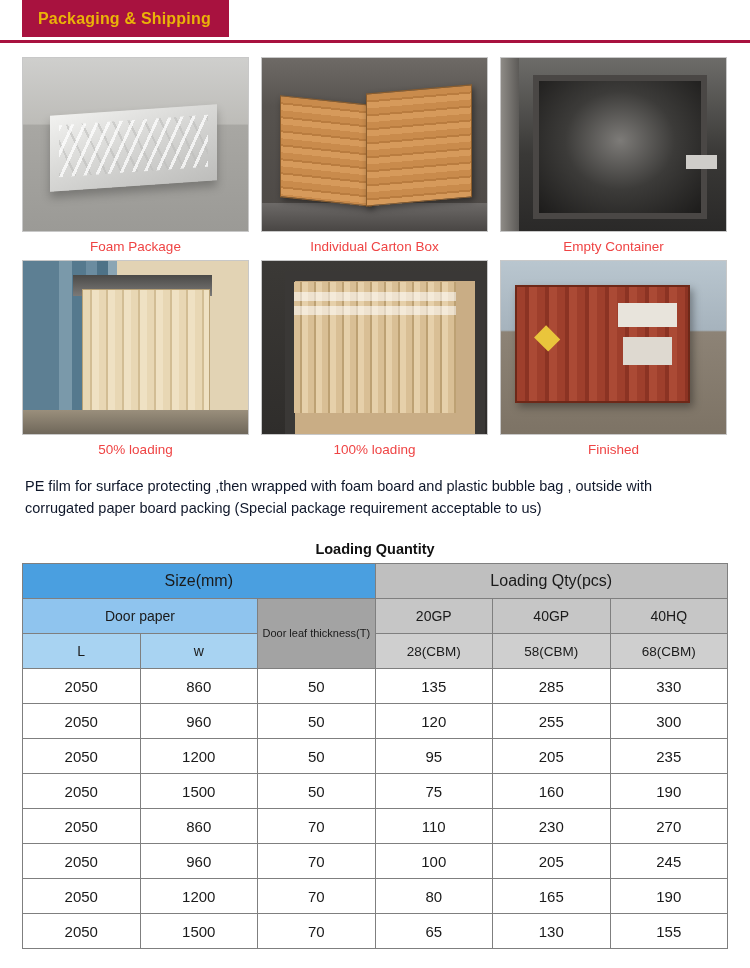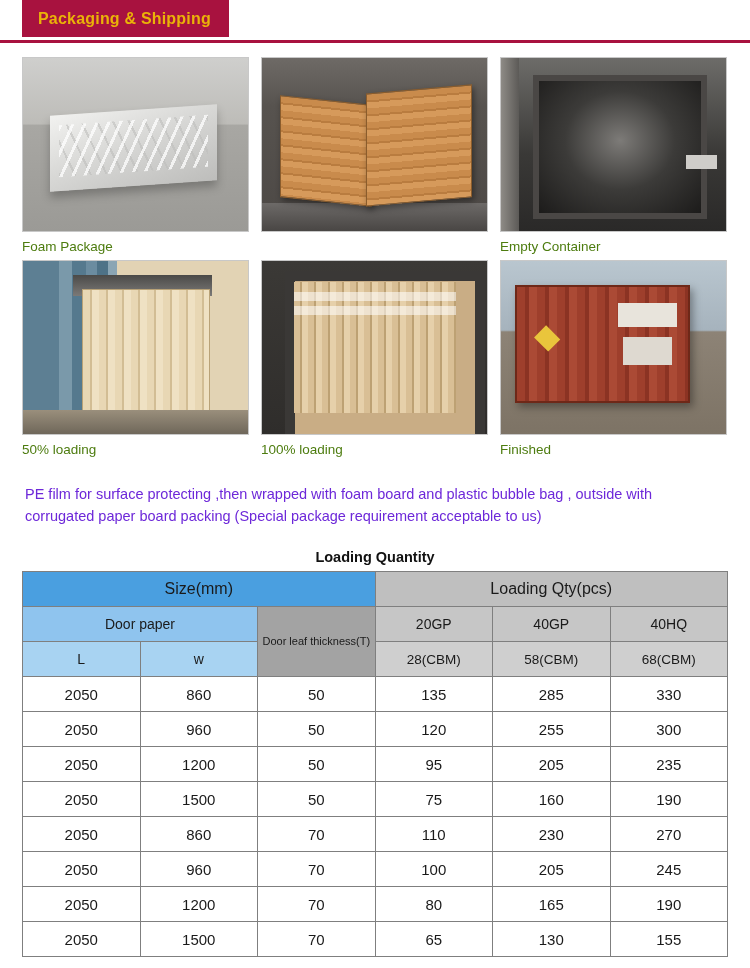--- a/index.html
+++ b/index.html
@@ -52,22 +52,23 @@
   }
   .photo {
     width: 227px;
     height: 175px;
     border: 1px solid #c8c8c8;
     box-sizing: border-box;
     overflow: hidden;
     position: relative;
   }
   .caption {
+    text-align: center;
     font-size: 13.5px;
-    color: #4d7c0f;
+    color: #ef4444;
     padding: 7px 0 6px 0;
   }
 
   
   .p1 {
     background:
       linear-gradient(180deg,#cfcfcd 0%, #bdbcb8 38%, #a8a7a3 39%, #9b9a96 100%);
   }
   .p1:before {
     content:"";
@@ -182,24 +183,24 @@
   }
   .p6 .yellow {
     position:absolute; left:16%; top:40%; width:9%; height:10%;
     background:#e9c53c;
     transform: rotate(45deg);
   }
 
   
   .desc {
     width: 700px;
-    margin: 20px auto 0 auto;
+    margin: 12px auto 0 auto;
     font-size: 14.5px;
     line-height: 22px;
-    color: #6d28d9;
+    color: #0f172a;
   }
 
   
   .table-title {
     text-align: center;
     font-weight: bold;
     font-size: 14.5px;
     margin: 22px 0 4px 0;
     color: #111;
   }
@@ -276,20 +277,21 @@
       <div class="photo p1"></div>
       <div class="caption">Foam Package</div>
     </div>
 
     <div class="cell">
       <div class="photo p2">
         <div class="floor"></div>
         <div class="stack s1"></div>
         <div class="stack s2"></div>
       </div>
+      <div class="caption">Individual Carton Box</div>
     </div>
 
     <div class="cell">
       <div class="photo p3">
         <div class="tunnel"></div>
         <div class="rail"></div>
         <div class="edge"></div>
       </div>
       <div class="caption">Empty Container</div>
     </div>

